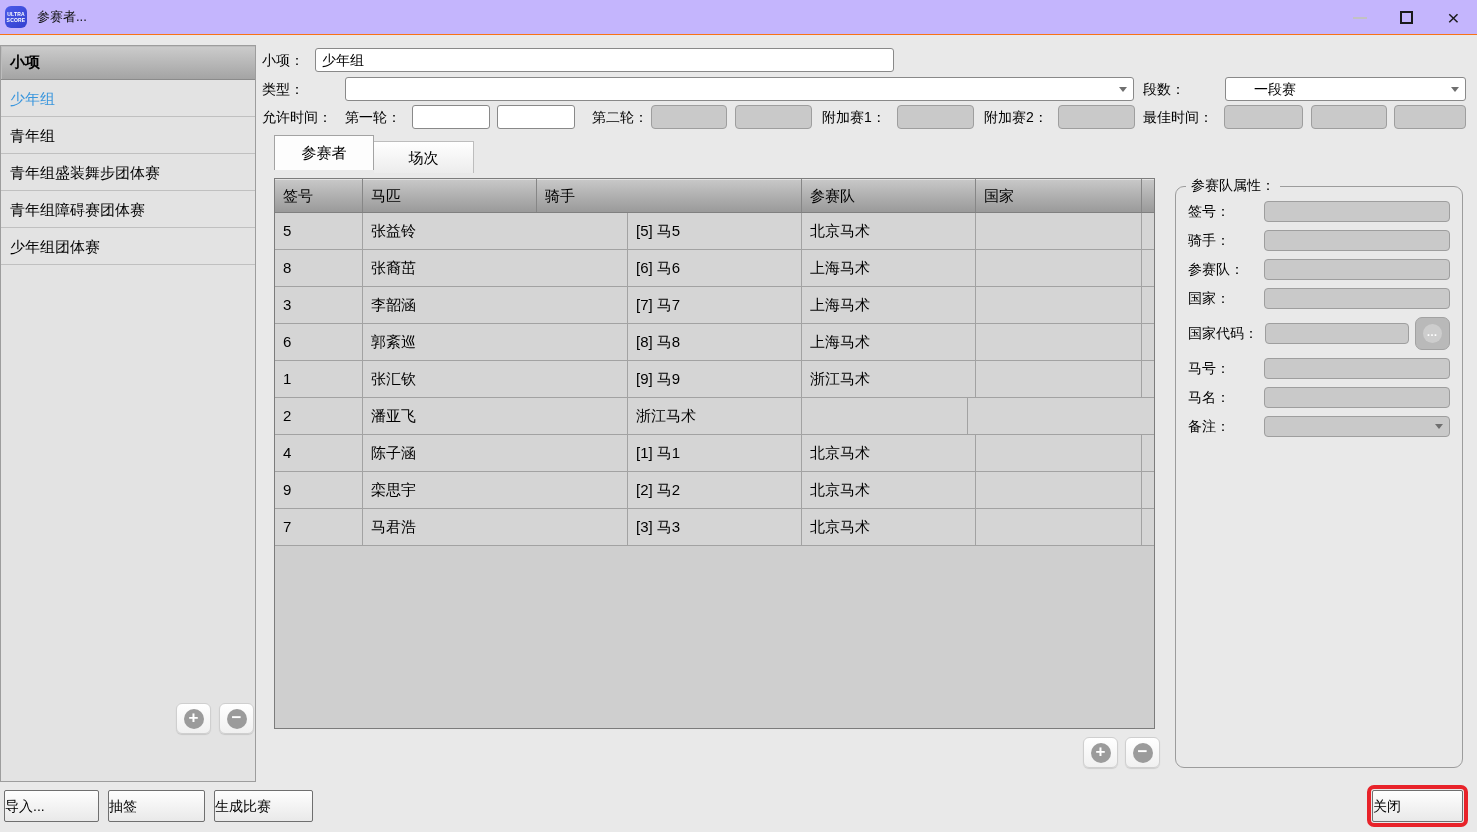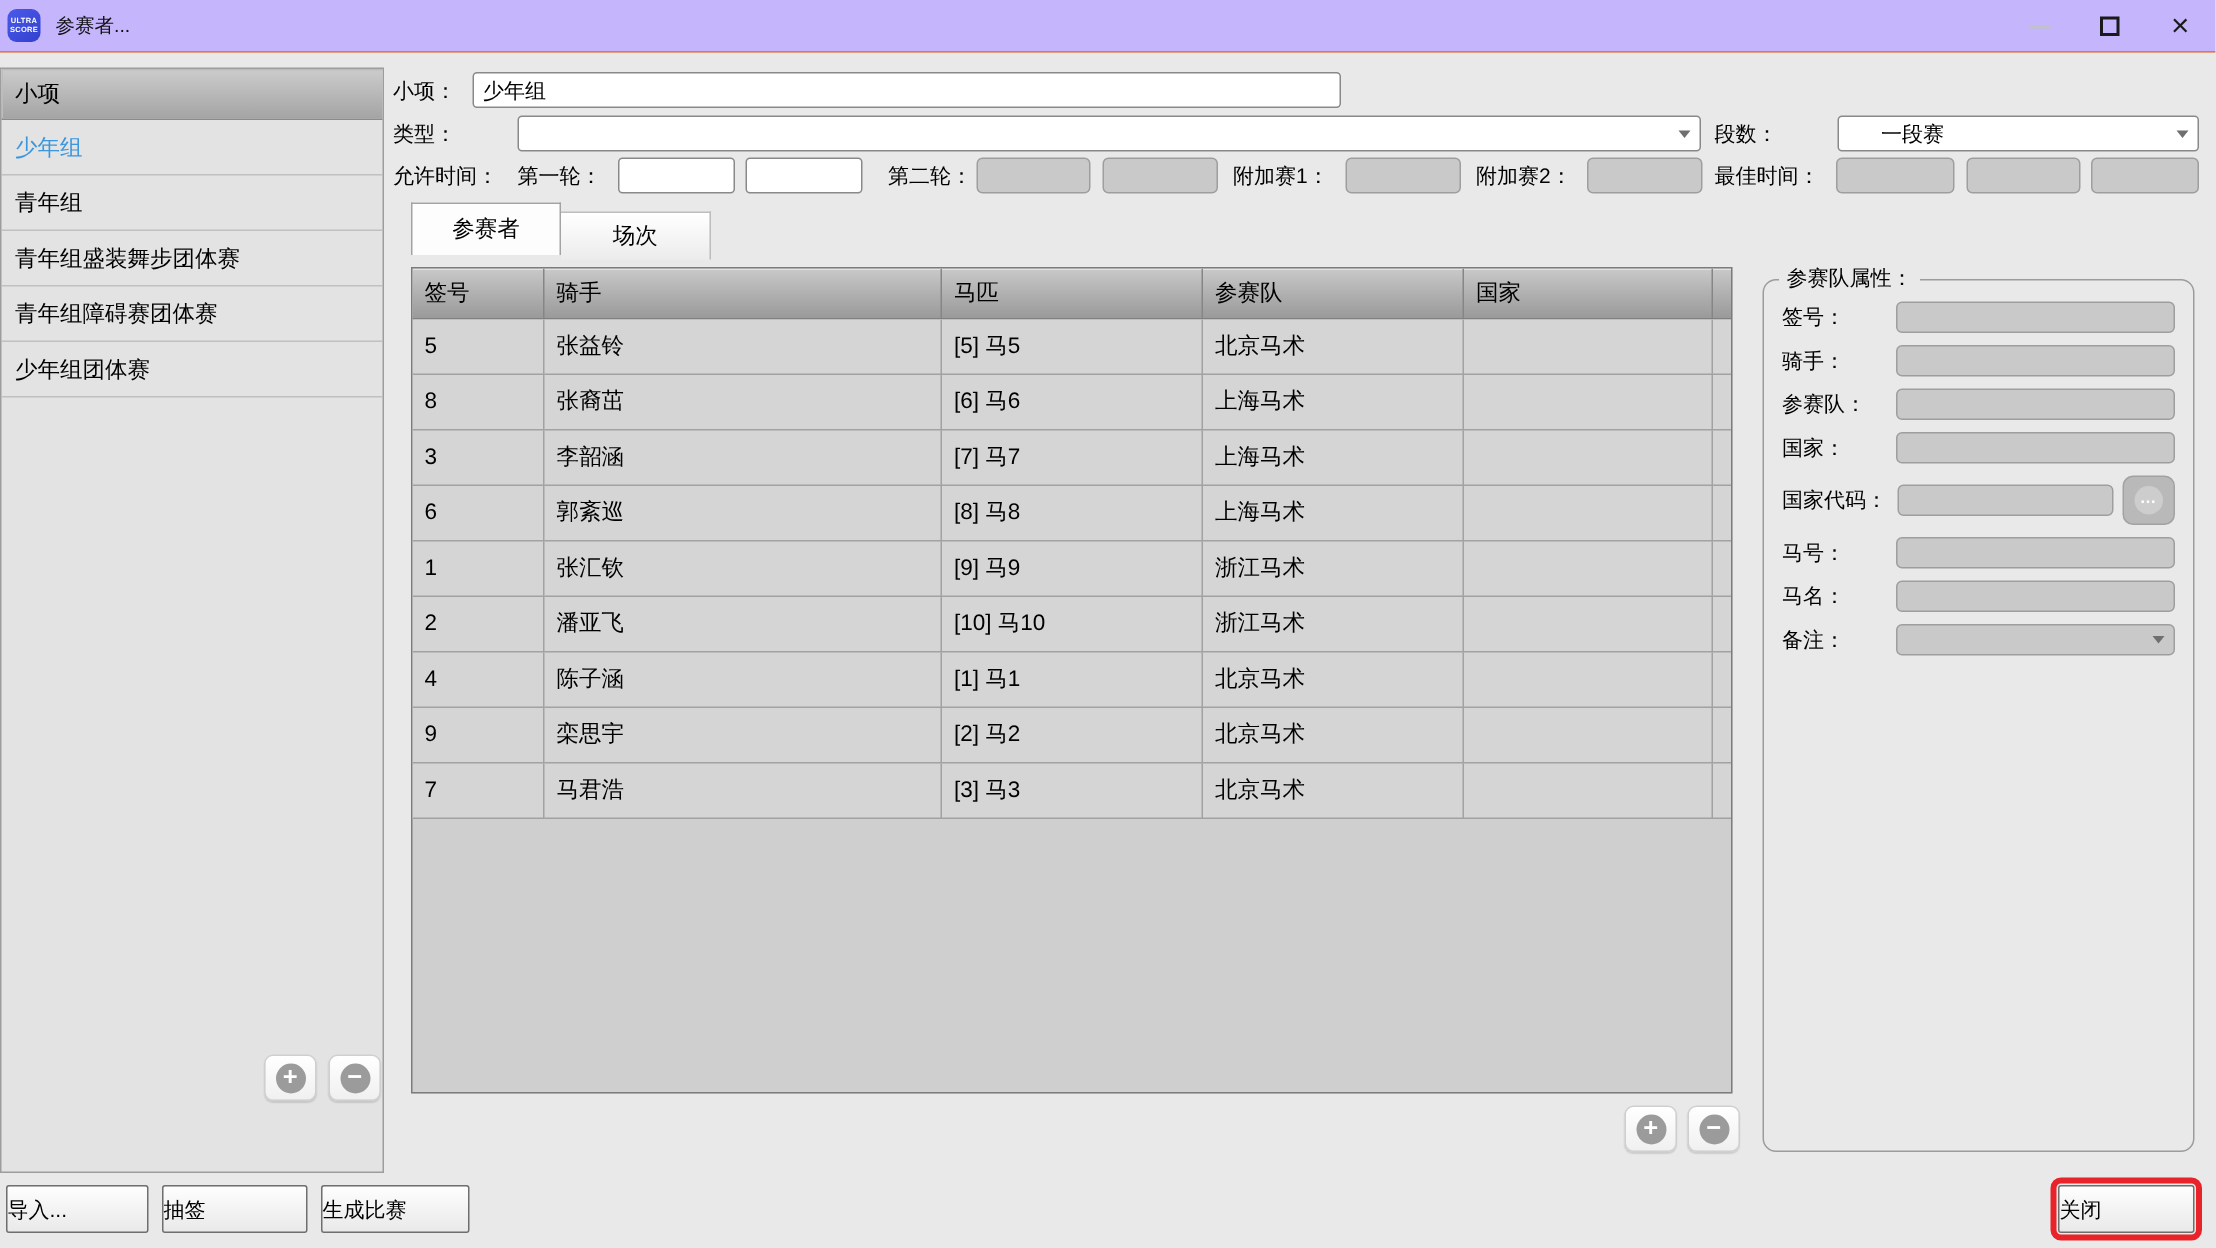--- a/index.html
+++ b/index.html
@@ -12,21 +12,21 @@
   .app-icon { width:22px; height:22px; margin-left:5px; border-radius:6px; background:linear-gradient(140deg,#4a5ae8,#3340cf); color:#fff; font-size:5px; font-weight:bold; display:flex; flex-direction:column; align-items:center; justify-content:center; line-height:1.2; letter-spacing:.2px; }
   .window-title { margin-left:10px; font-size:13px; color:#111; }
   .win-controls { margin-left:auto; display:flex; height:100%; }
   .win-btn { width:47px; height:35px; display:flex; align-items:center; justify-content:center; cursor:default; }
   .min-glyph { width:14px; height:0; border-top:2px solid #c2c2c2; display:block; }
   .max-glyph { width:13px; height:13px; border:2px solid #1a1a1a; display:block; }
   .close-glyph { font-size:21px; font-weight:400; color:#1a1a1a; line-height:1; }
 
   
   .sidebar { position:absolute; left:0; top:45px; width:256px; height:737px; background:#e3e3e3; border:1px solid #9d9d9d; }
-  .sidebar-header { height:34px; background:linear-gradient(#cccccc,#a4a4a4); border-bottom:1px solid #8b8b8b; box-shadow:inset 1px 1px 0 #bdbdbd; display:flex; align-items:center; padding-left:9px; font-size:15px; }
+  .sidebar-header { height:34px; background:linear-gradient(#cccccc,#a4a4a4); border-bottom:1px solid #8b8b8b; box-shadow:inset 1px 1px 0 #bdbdbd; display:flex; align-items:center; padding-left:9px; font-size:15px;font-weight:bold; }
   .sidebar-item { height:37px; line-height:37px; padding-left:9px; border-bottom:1px solid #c0c0c0; font-size:15px; cursor:default; }
   .sidebar-item.selected { color:#3a96dd; }
   .sidebar-addrem { position:absolute; left:176px; top:703px; display:flex; gap:8px; }
 
   
   .icon-btn { width:35px; height:31px; background:linear-gradient(#ffffff,#f0f0f0); border:1px solid #cfcfcf; border-radius:6px; display:flex; align-items:center; justify-content:center; box-shadow:0 1px 1px rgba(0,0,0,.12); cursor:default; }
   .circle-glyph { width:20px; height:20px; border-radius:50%; background:#9b9b9b; color:#fff; font-size:17px; font-weight:bold; line-height:18px; text-align:center; }
 
   
   .flabel { position:absolute; height:24px; line-height:24px; font-size:14px; white-space:nowrap; }
@@ -146,22 +146,22 @@
   <div class="tbox disabled" style="left:1394px; top:105px; width:72px;"></div>
 
   <div class="tabstrip">
     <div class="tab active">参赛者</div>
     <div class="tab inactive">场次</div>
   </div>
 
   <div class="grid">
     <div class="grid-header">
         <div class="th c0">签号</div>
+        <div class="th c2">马匹</div>
         <div class="th c1">骑手</div>
-        <div class="th c2">马匹</div>
         <div class="th c3">参赛队</div>
         <div class="th c4">国家</div>
         <div class="th cf"></div>
       </div>
     <div>
         <div class="trow">
           <div class="td c0">5</div>
           <div class="td c1">张益铃</div>
           <div class="td c2">[5] 马5</div>
           <div class="td c3">北京马术</div>
@@ -196,21 +196,20 @@
           <div class="td c0">1</div>
           <div class="td c1">张汇钦</div>
           <div class="td c2">[9] 马9</div>
           <div class="td c3">浙江马术</div>
           <div class="td c4"></div>
           <div class="td cf"></div>
         </div>
         <div class="trow">
           <div class="td c0">2</div>
           <div class="td c1">潘亚飞</div>
-          <div class="td c2">[10] 马10</div>
           <div class="td c3">浙江马术</div>
           <div class="td c4"></div>
           <div class="td cf"></div>
         </div>
         <div class="trow">
           <div class="td c0">4</div>
           <div class="td c1">陈子涵</div>
           <div class="td c2">[1] 马1</div>
           <div class="td c3">北京马术</div>
           <div class="td c4"></div>

